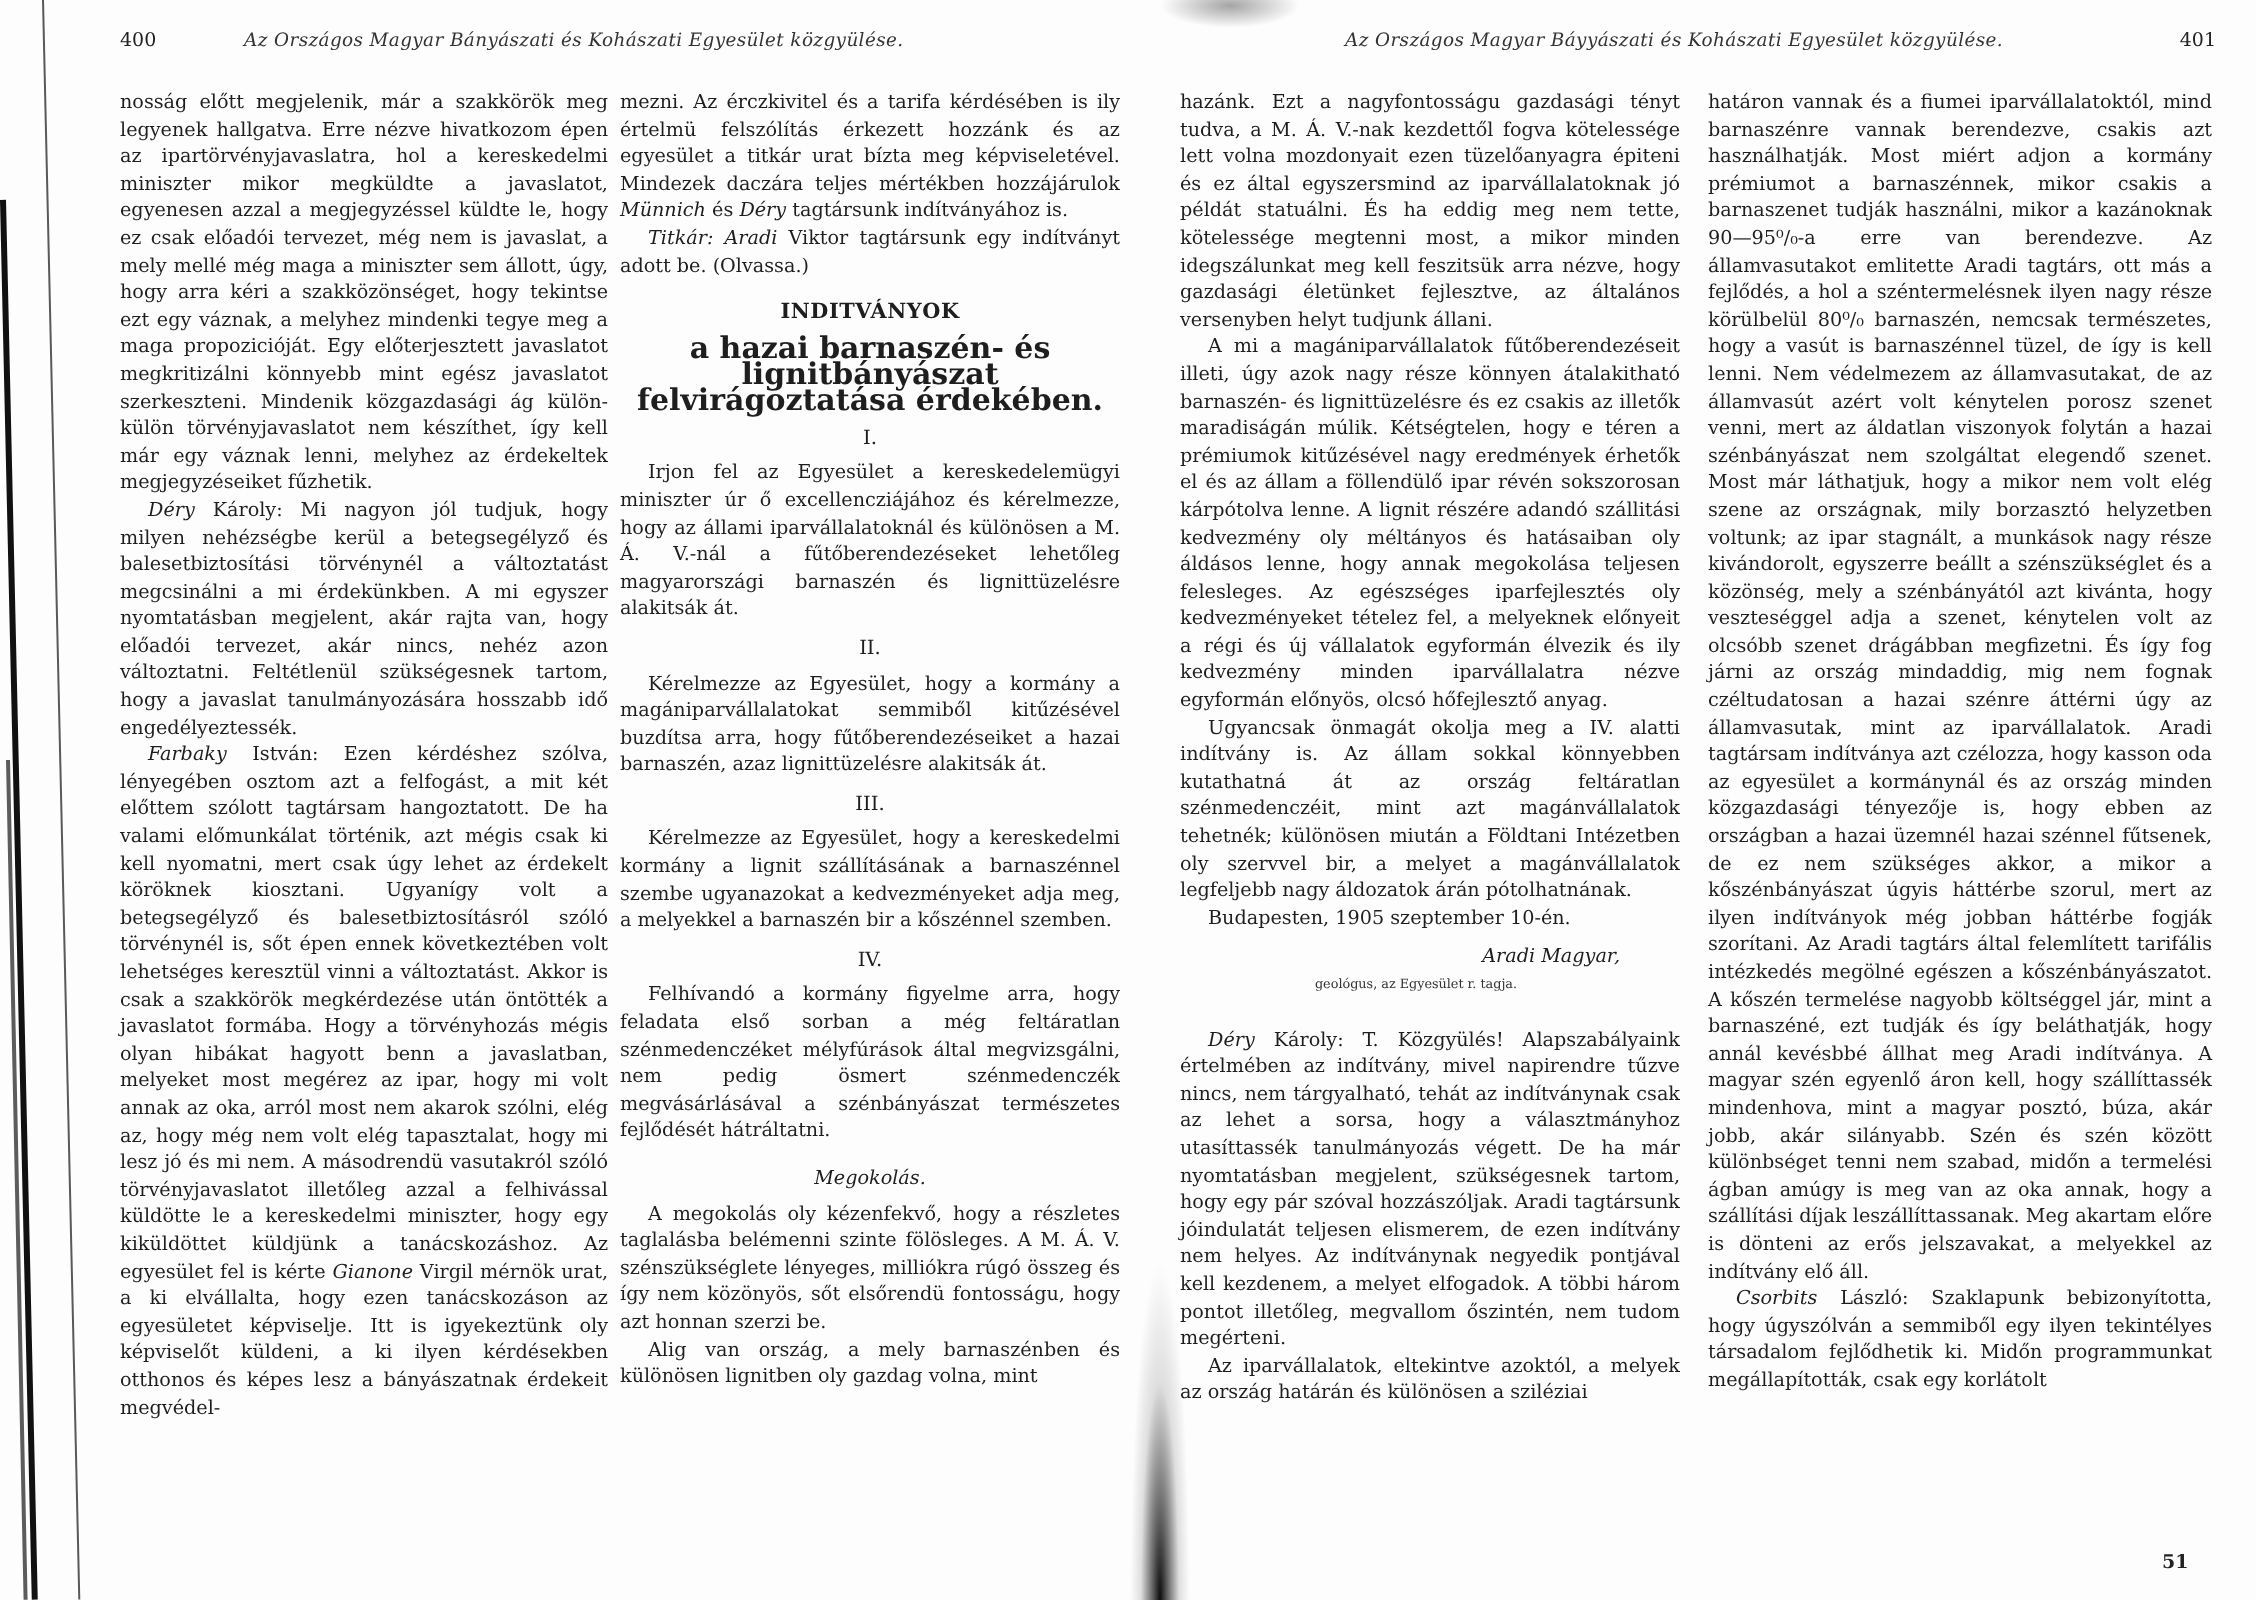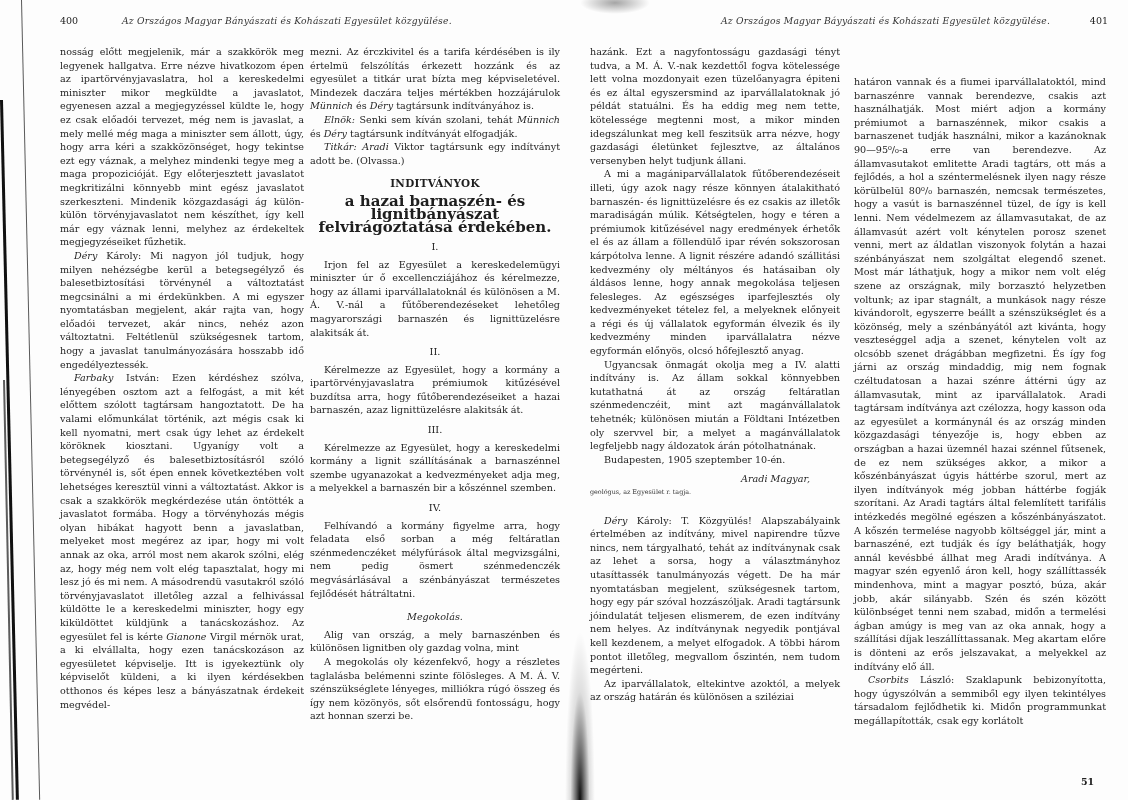--- a/index.html
+++ b/index.html
@@ -24,41 +24,41 @@
   }
   .page { position:absolute; top:0; height:800px; }
   .page-left { left:52px; width:508px; }
   .page-right { left:584px; width:526px; }
   .running-head {
     position:absolute; top:15px; left:0; right:0; height:16px;
     font-size:9.2px; font-style:italic; color:#333;
   }
   .running-head .title { position:absolute; left:0; right:0; text-align:center; letter-spacing:.2px; }
   .page-left .running-head .title { left:70px; right:40px; text-align:left; }
-  .page-right .running-head .title { left:40px; right:60px; text-align:right; }
+  .page-right .running-head .title { left:40px; right:60px; text-align:center; }
   .running-head .pno { position:absolute; font-style:normal; font-size:9.5px; color:#222; }
   .page-left .running-head .pno { left:8px; }
   .page-right .running-head .pno { right:2px; }
   .col {
     position:absolute; top:45px; width:244px;
     font-size:9.6px; line-height:13.6px; text-align:justify;
   }
   .page-left .col1 { left:8px; }
   .page-left .col2 { left:258px; width:250px; }
   .page-right .col1 { left:6px; width:250px; }
-  .page-right .col2 { left:270px; width:252px;margin-top:30px; }
+  .page-right .col2 { left:270px; width:252px; }
   .col p { margin:0; text-indent:14px; }
   .col p.noindent { text-indent:0; }
   .col em { font-style:italic; }
   .heading-main { text-align:center; font-weight:bold; font-size:10.4px; margin:10px 0 4px 0; letter-spacing:.3px; }
   .heading-sub { text-align:center; font-weight:bold; font-size:15px; line-height:13px; margin:0 0 6px 0; }
   .roman { text-align:center; margin:6px 0 4px 0; font-size:9.8px; }
   .subhead-it { text-align:center; font-style:italic; margin:10px 0 4px 0; }
   .signature { text-align:right; font-style:italic; margin-top:6px; padding-right:30px; }
-  .sig-role { text-align:left; font-size:6.4px; padding-right:14px; color:#333; margin-bottom:14px; }
+  .sig-role { text-align:center; font-size:6.4px; padding-right:14px; color:#333; margin-bottom:14px; }
   .footer-num { position:absolute; top:776px; left:497px; font-size:9.5px; font-weight:bold; color:#222; }
 </style>
 </head>
 <body>
 
 <div class="spread">
   <div class="binding-line bl1"></div>
   <div class="binding-line bl2"></div>
   <div class="binding-line bl3"></div>
   <div class="top-smudge"></div>
@@ -71,38 +71,37 @@
     </div>
 
     <div class="col col1">
       <p class="noindent"><span>nosság előtt megjelenik, már a szakkörök meg legyenek hallgatva. Erre nézve hivatkozom épen az ipartörvényjavaslatra, hol a kereskedelmi miniszter mikor megküldte a javaslatot, egyenesen azzal a megjegyzéssel küldte le, hogy ez csak előadói tervezet, még nem is javaslat, a mely mellé még maga a miniszter sem állott, úgy, hogy arra kéri a szakközönséget, hogy tekintse ezt egy váznak, a melyhez mindenki tegye meg a maga propozicióját. Egy előterjesztett javaslatot megkritizálni könnyebb mint egész javaslatot szerkeszteni. Mindenik közgazdasági ág külön-külön törvényjavaslatot nem készíthet, így kell már egy váznak lenni, melyhez az érdekeltek megjegyzéseiket fűzhetik.</span></p>
       <p><em>Déry</em><span> Károly: Mi nagyon jól tudjuk, hogy milyen nehézségbe kerül a betegsegélyző és balesetbiztosítási törvénynél a változtatást megcsinálni a mi érdekünkben. A mi egyszer nyomtatásban megjelent, akár rajta van, hogy előadói tervezet, akár nincs, nehéz azon változtatni. Feltétlenül szükségesnek tartom, hogy a javaslat tanulmányozására hosszabb idő engedélyeztessék.</span></p>
       <p><em>Farbaky</em><span> István: Ezen kérdéshez szólva, lényegében osztom azt a felfogást, a mit két előttem szólott tagtársam hangoztatott. De ha valami előmunkálat történik, azt mégis csak ki kell nyomatni, mert csak úgy lehet az érdekelt köröknek kiosztani. Ugyanígy volt a betegsegélyző és balesetbiztosításról szóló törvénynél is, sőt épen ennek következtében volt lehetséges keresztül vinni a változtatást. Akkor is csak a szakkörök megkérdezése után öntötték a javaslatot formába. Hogy a törvényhozás mégis olyan hibákat hagyott benn a javaslatban, melyeket most megérez az ipar, hogy mi volt annak az oka, arról most nem akarok szólni, elég az, hogy még nem volt elég tapasztalat, hogy mi lesz jó és mi nem. A másodrendü vasutakról szóló törvényjavaslatot illetőleg azzal a felhivással küldötte le a kereskedelmi miniszter, hogy egy kiküldöttet küldjünk a tanácskozáshoz. Az egyesület fel is kérte </span><em>Gianone</em><span> Virgil mérnök urat, a ki elvállalta, hogy ezen tanácskozáson az egyesületet képviselje. Itt is igyekeztünk oly képviselőt küldeni, a ki ilyen kérdésekben otthonos és képes lesz a bányászatnak érdekeit megvédel-</span></p>
     </div>
 
     <div class="col col2">
       <p class="noindent"><span>mezni. Az érczkivitel és a tarifa kérdésében is ily értelmü felszólítás érkezett hozzánk és az egyesület a titkár urat bízta meg képviseletével. Mindezek daczára teljes mértékben hozzájárulok </span><em>Münnich</em><span> és </span><em>Déry</em><span> tagtársunk indítványához is.</span></p>
-      <p><em>Elnök:</em><span> Senki sem kíván szolani, tehát </span><em>Münnich</em><span> és </span><em>Déry</em><span> tagtársunk indítványát elfogadják.</span></p>
       <p><em>Titkár: Aradi</em><span> Viktor tagtársunk egy indítványt adott be. (Olvassa.)</span></p>
 
       <div class="heading-main">INDITVÁNYOK</div>
       <div class="heading-sub">a hazai barnaszén- és lignitbányászat felvirágoztatása érdekében.</div>
 
       <div class="roman">I.</div>
       <p>Irjon fel az Egyesület a kereskedelemügyi miniszter úr ő excellencziájához és kérelmezze, hogy az állami iparvállalatoknál és különösen a M. Á. V.-nál a fűtőberendezéseket lehetőleg magyarországi barnaszén és lignittüzelésre alakitsák át.</p>
       <div class="roman">II.</div>
-      <p>Kérelmezze az Egyesület, hogy a kormány a ipartörvényjavaslatra prémiumok kitűzésével buzdítsa arra, hogy fűtőberendezéseiket a hazai barnaszén, azaz lignittüzelésre alakitsák át.</p>
+      <p>Kérelmezze az Egyesület, hogy a kormány a magániparvállalatokat semmiből kitűzésével buzdítsa arra, hogy fűtőberendezéseiket a hazai barnaszén, azaz lignittüzelésre alakitsák át.</p>
       <div class="roman">III.</div>
       <p>Kérelmezze az Egyesület, hogy a kereskedelmi kormány a lignit szállításának a barnaszénnel szembe ugyanazokat a kedvezményeket adja meg, a melyekkel a barnaszén bir a kőszénnel szemben.</p>
       <div class="roman">IV.</div>
       <p>Felhívandó a kormány figyelme arra, hogy feladata első sorban a még feltáratlan szénmedenczéket mélyfúrások által megvizsgálni, nem pedig ösmert szénmedenczék megvásárlásával a szénbányászat természetes fejlődését hátráltatni.</p>
 
       <div class="subhead-it">Megokolás.</div>
+      <p>A megokolás oly kézenfekvő, hogy a részletes taglalásba belémenni szinte fölösleges. A M. Á. V. szénszükséglete lényeges, milliókra rúgó összeg és így nem közönyös, sőt elsőrendü fontosságu, hogy azt honnan szerzi be.</p>
       <p>Alig van ország, a mely barnaszénben és különösen lignitben oly gazdag volna, mint</p>
-      <p>A megokolás oly kézenfekvő, hogy a részletes taglalásba belémenni szinte fölösleges. A M. Á. V. szénszükséglete lényeges, milliókra rúgó összeg és így nem közönyös, sőt elsőrendü fontosságu, hogy azt honnan szerzi be.</p>
     </div>
   </div>
 
   <div class="page page-right">
     <div class="running-head">
       <span class="title">Az Országos Magyar Báyyászati és Kohászati Egyesület közgyülése.</span>
       <span class="pno">401</span>
     </div>
 
     <div class="col col1">

